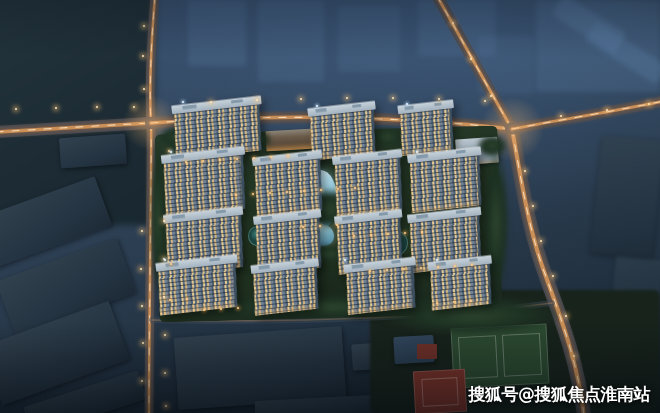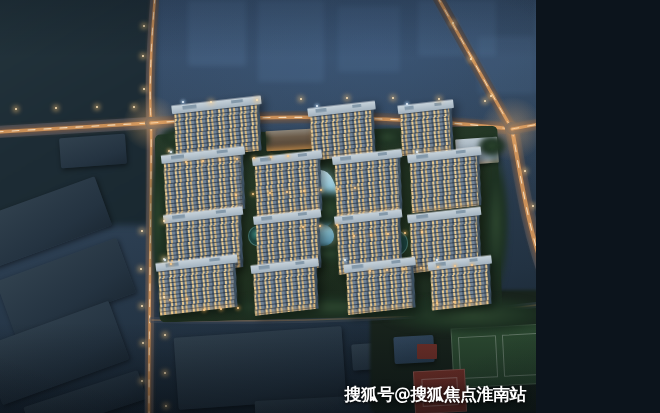--- a/index.html
+++ b/index.html
@@ -1,16 +1,16 @@
 <!DOCTYPE html>
 <html><head>
 <meta charset="utf-8">
 <style>
   html,body{margin:0;padding:0;background:#0c141c;}
-  .scene{position:relative;width:536px;height:413px;overflow:hidden;
+  .scene{position:relative;width:660px;height:413px;overflow:hidden;
     font-family:"DejaVu Sans",sans-serif;
     background:
       radial-gradient(90% 70% at 70% 10%, rgba(70,105,150,.35), transparent 60%),
       linear-gradient(168deg,#3b5474 0%,#344961 28%,#2b3d50 52%,#223242 72%,#15212c 92%,#101a24 100%);}
   .scene *{position:absolute;box-sizing:border-box;}
   
   .cityblock{background:#5f82ab;filter:blur(2.5px);border-radius:2px;}
   .treemass{background:linear-gradient(150deg,#24353d,#1d2c35 55%,#192830);filter:blur(3px);border-radius:10px;}
   
   .slab{background:linear-gradient(165deg,#31414e,#243341 70%,#1d2a36);border-radius:2px;

